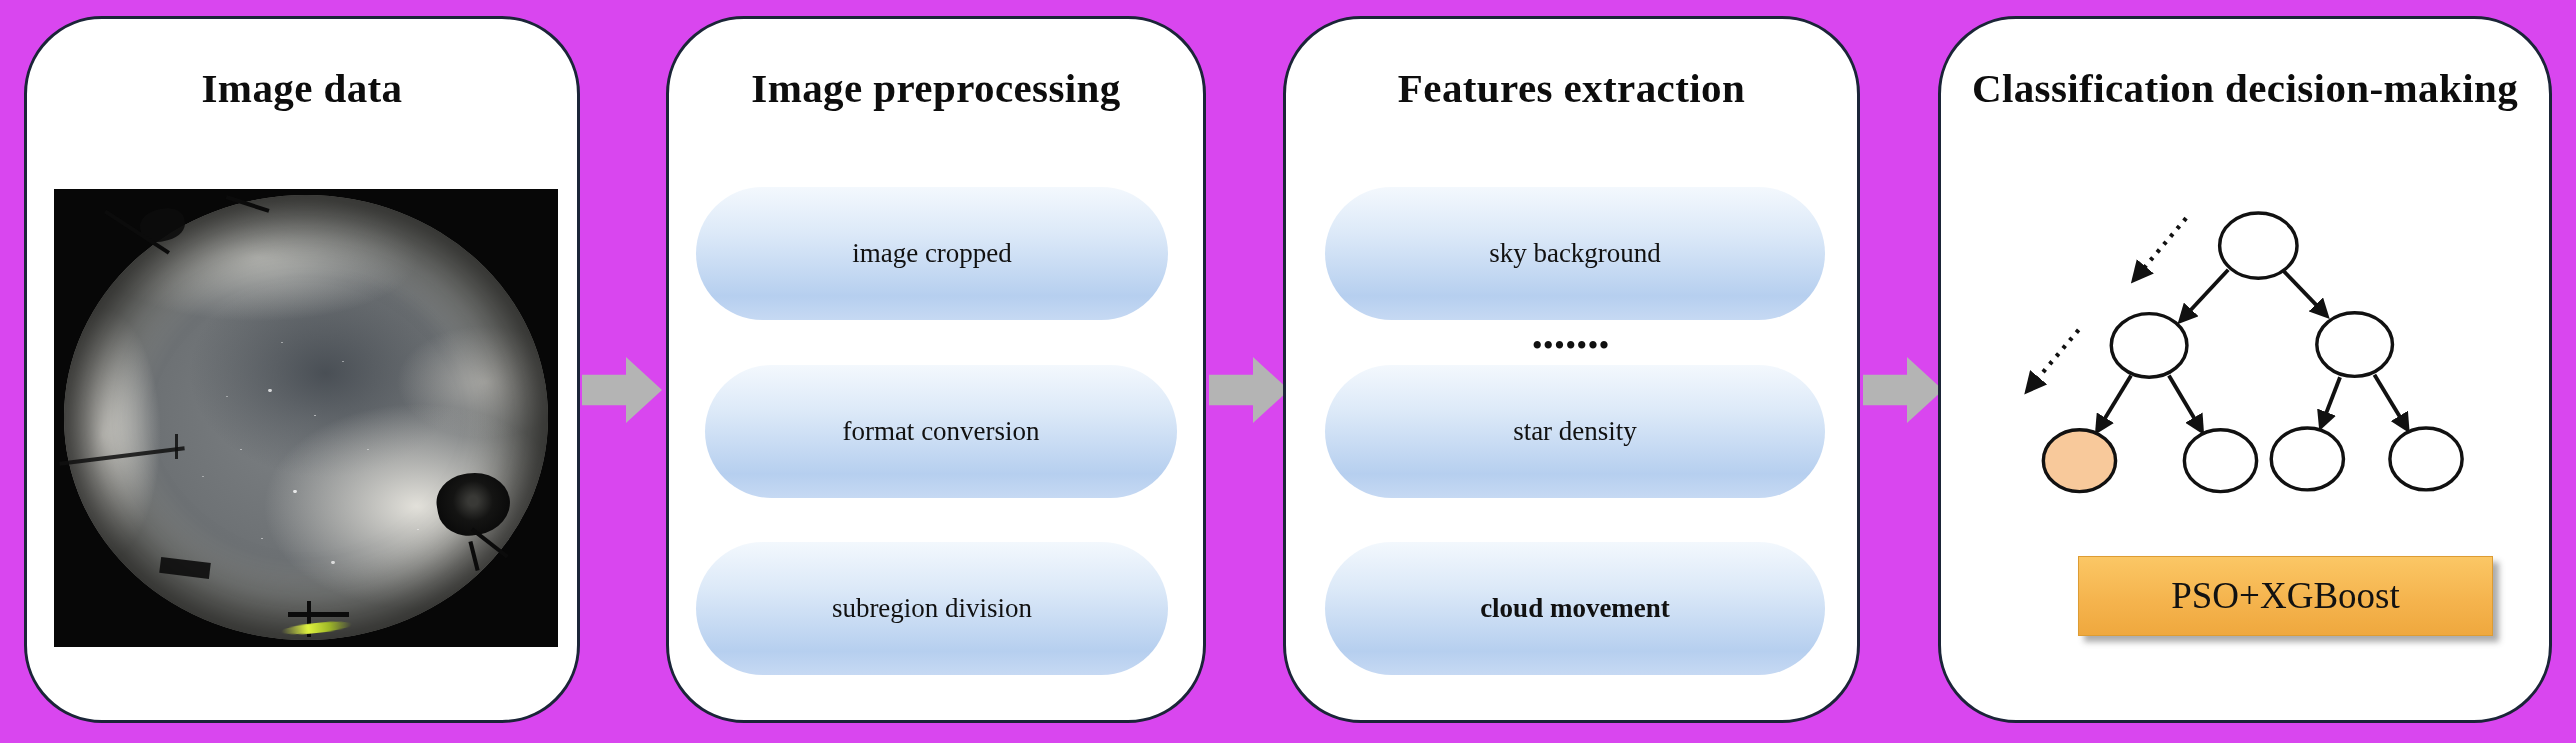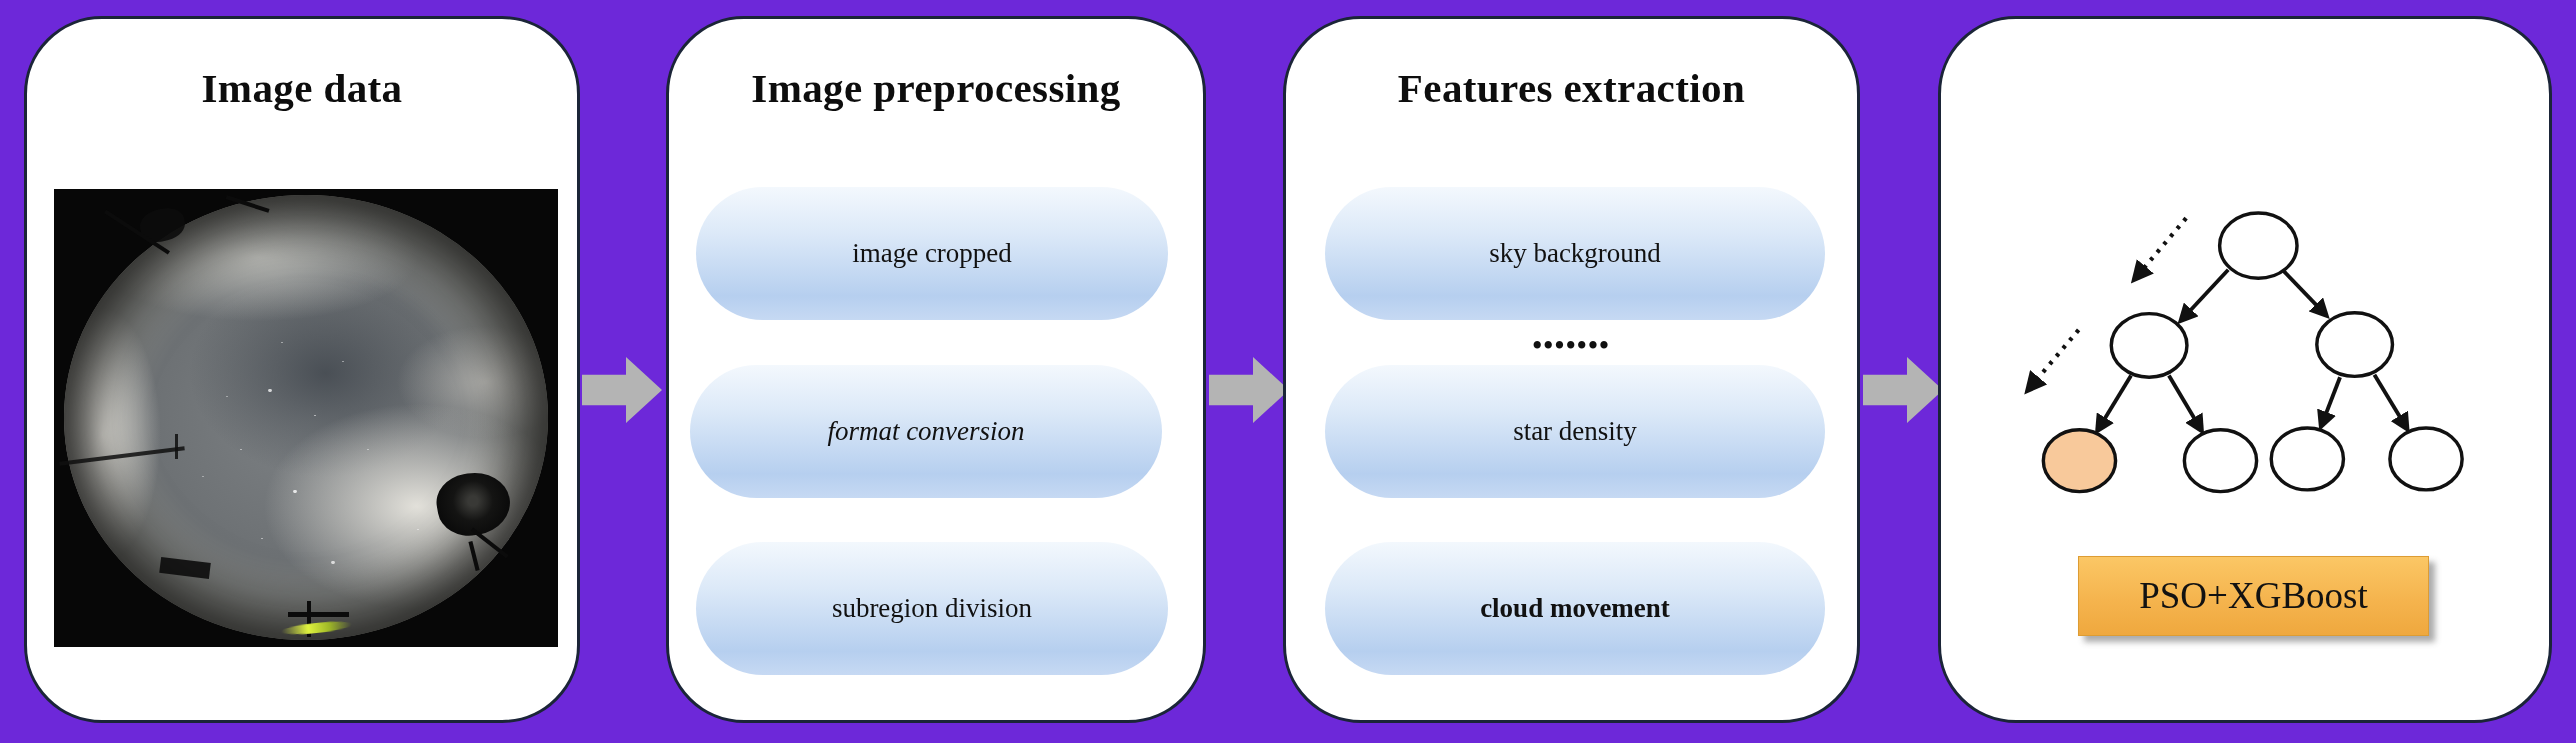--- a/index.html
+++ b/index.html
@@ -1,17 +1,17 @@
 <!DOCTYPE html>
 <html style="font-size:14px"><head>
 <meta charset="utf-8">
 <style>
   html,body{margin:0;padding:0;background:#ffffff;}
   .canvas{
-    position:relative;width:2576px;height:743px;background:#6d28d9;overflow:hidden;
+    position:relative;width:2576px;height:743px;background:#d946ef;overflow:hidden;
     font-family:"Liberation Serif","DejaVu Serif",serif;
   }
   .panel{
     position:absolute;top:15.6px;height:707px;background:#ffffff;
     border:3.5px solid #1b2538;border-radius:78px;box-sizing:border-box;
   }
   .panel-title{
     position:absolute;top:45px;left:0;width:100%;text-align:center;
     font-weight:bold;font-size:41px;color:#0d0d0d;letter-spacing:0.4px;
   }
@@ -80,21 +80,21 @@
   .sil-v1{left:82%;top:77%;width:9%;height:4.3px;transform:rotate(38deg);}
   .sil-v2{left:83%;top:77%;width:4.3px;height:6.5%;transform:rotate(-14deg);}
   .streak{
     position:absolute;left:45%;top:94.8%;width:14%;height:9.6px;border-radius:50%;
     transform:rotate(-6deg);filter:blur(0.5px);
     background:linear-gradient(90deg, rgba(150,170,30,0) 0%, #dff23f 38%, #9fb827 68%, rgba(140,160,30,0) 100%);
   }
   
   .tree-svg{position:absolute;left:0;top:0;width:100%;height:100%;}
   .model-box{
-    position:absolute;left:137px;top:537px;width:351px;height:80px;box-sizing:border-box;
+    position:absolute;left:137px;top:537px;width:415px;height:80px;box-sizing:border-box;
     background:linear-gradient(180deg,#fbc765 0%,#f5b44e 55%,#efa83e 100%);
     border:1.7px solid #dd9c33;
     box-shadow:6px 6px 6px rgba(70,70,70,0.45);
     display:flex;align-items:center;justify-content:center;
     font-size:37px;color:#121212;
   }
 </style>
 </head>
 <body>
 
@@ -118,37 +118,38 @@
       <div class="sil sil-v2"></div>
       <div class="streak"></div>
     </div>
   </div>
 
   <div class="flow-arrow" style="left:582px;"></div>
 
   <div class="panel" style="left:666px;width:540px;">
     <div class="panel-title">Image preprocessing</div>
     <div class="pill" style="left:27px;top:168px;width:472px;">image cropped</div>
-    <div class="pill" style="left:21px;top:346px;width:472px;font-style:italic;">format conversion</div>
+    <div class="pill" style="left:36px;top:346px;width:472px;">format conversion</div>
     <div class="pill" style="left:27px;top:523px;width:472px;">subregion division</div>
   </div>
 
   <div class="flow-arrow" style="left:1209px;"></div>
 
   <div class="panel" style="left:1283px;width:577px;padding-left:35px;">
     <div class="panel-title">Features extraction</div>
     <div class="pill" style="left:39px;top:168px;width:500px;">sky background</div>
     <div class="dots">•••••••</div>
     <div class="pill" style="left:39px;top:346px;width:500px;text-align:right;">star density</div>
     <div class="pill" style="left:39px;top:523px;width:500px;font-weight:bold;">cloud movement</div>
   </div>
 
   <div class="flow-arrow" style="left:1863px;"></div>
 
   <div class="panel" style="left:1938px;width:614px;">
+    <div class="panel-title">Classification decision-making</div>
 
     <svg class="tree-svg" viewBox="0 0 707 814">
       <defs>
         <marker id="ah" viewBox="0 0 10 10" refX="7.5" refY="5" markerWidth="5.2" markerHeight="5.2" orient="auto-start-reverse">
           <path d="M0,0 L10,5 L0,10 z" fill="#111111"></path>
         </marker>
       </defs>
 
       <g stroke="#111111" stroke-width="4.5">
         <line x1="334" y1="291" x2="279" y2="350" marker-end="url(#ah)"></line>

